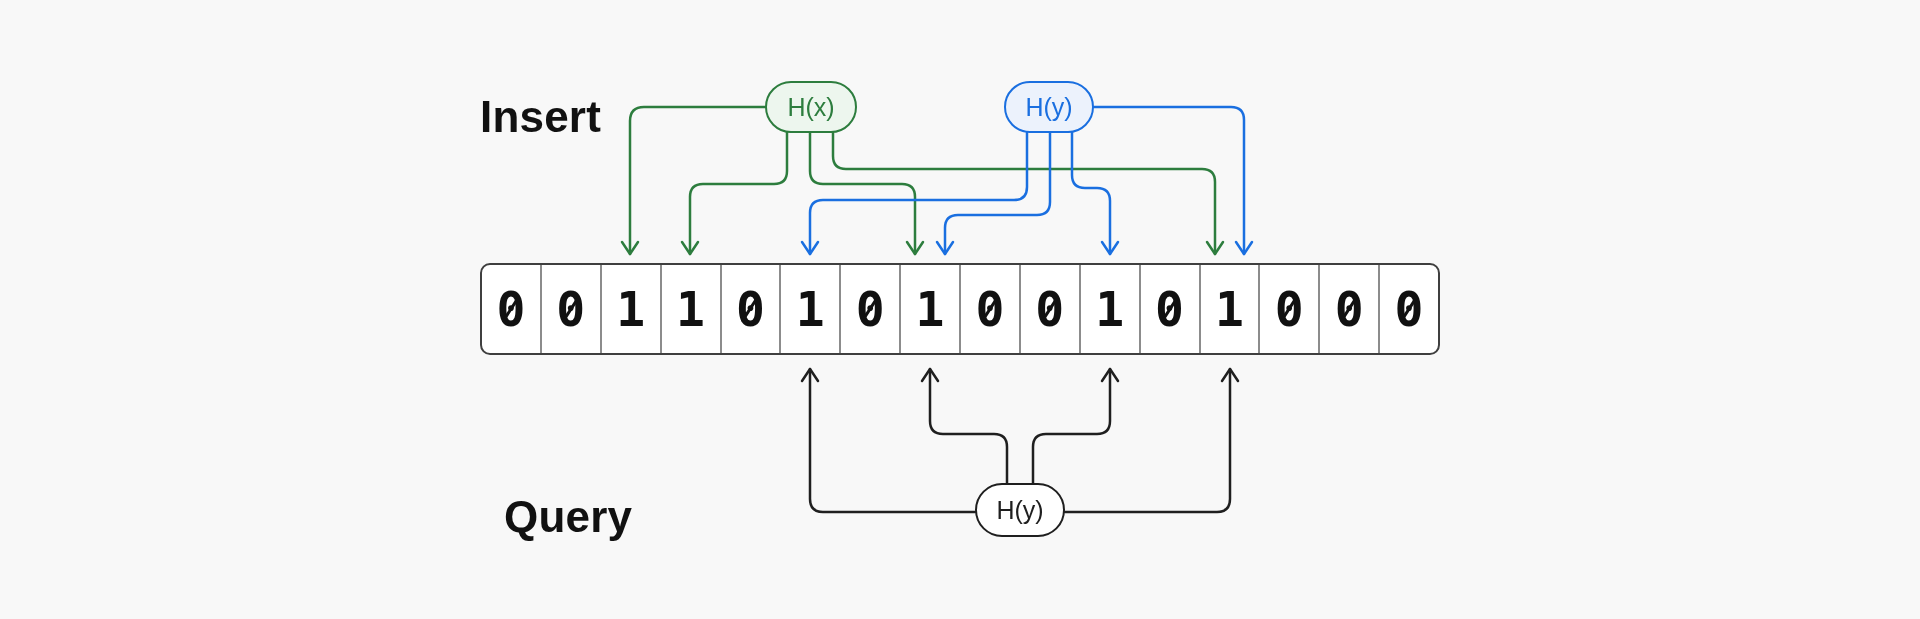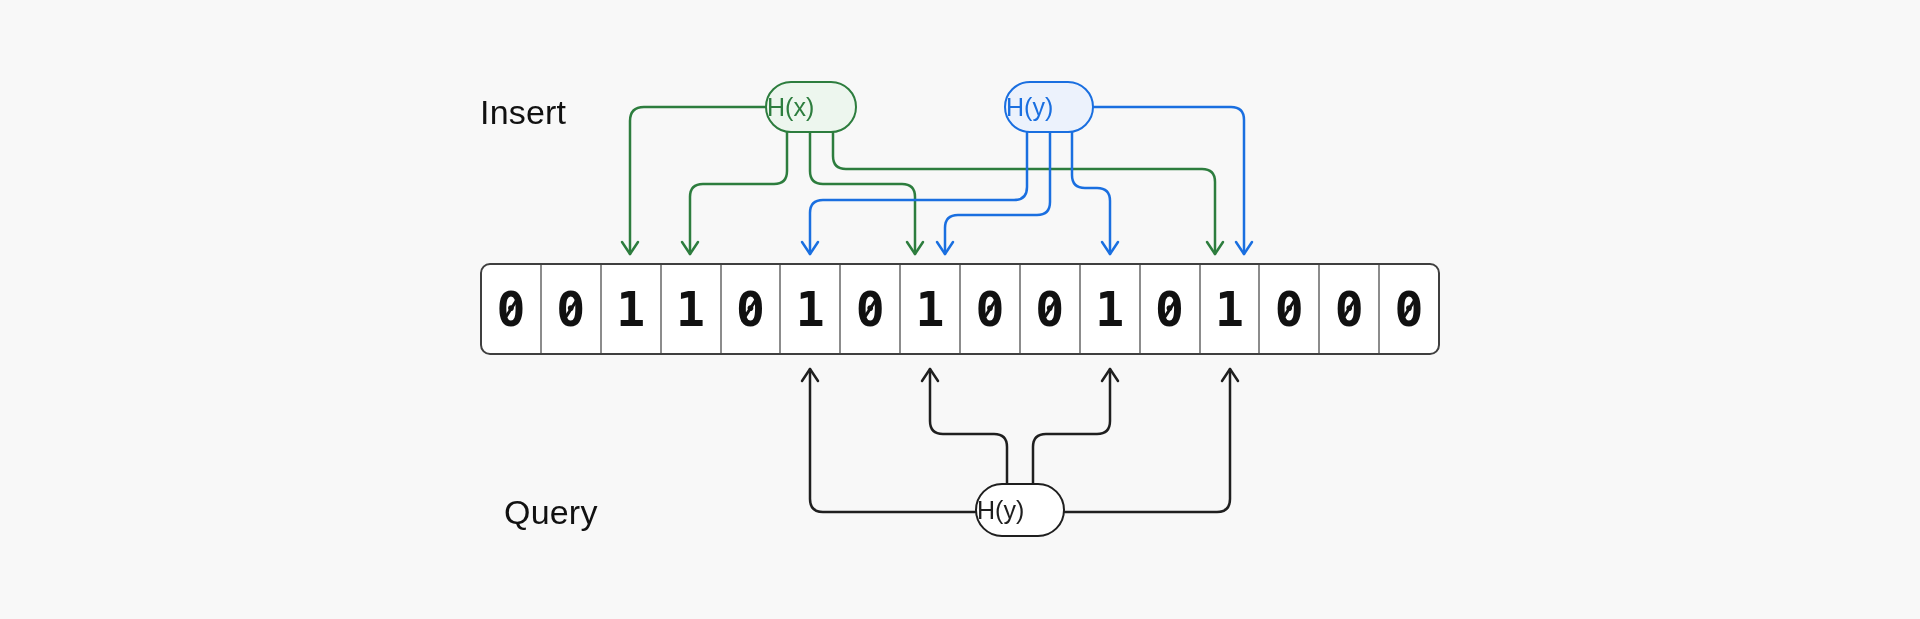--- a/index.html
+++ b/index.html
@@ -20,22 +20,22 @@
   }
   .stage{
     position:relative;
     width:1920px;
     height:619px;
     background:var(--background);
     overflow:hidden;
   }
   .label{
     position:absolute;
-    font-size:34px;
-    font-weight:400;
+    font-size:44px;
+    font-weight:700;
     color:var(--text);
     letter-spacing:0.2px;
     line-height:1;
   }
   .insert-label{ left:480px; top:95px; }
   .query-label{ left:504px; top:495px; }
 
   .wires{
     position:absolute;
     left:0; top:0;
@@ -49,20 +49,21 @@
     stroke-linejoin:round;
   }
   .stroke-green{ stroke:var(--green); }
   .stroke-blue{ stroke:var(--blue); }
   .stroke-black{ stroke:var(--black); }
 
   .bubble{
     position:absolute;
     display:flex;
     align-items:center;
+    justify-content:center;
     font-size:25px;
     border-radius:27px;
     box-sizing:border-box;
     background:#fff;
   }
   .bubble.hx{
     left:765px; top:81px; width:92px; height:52px;
     border:2.5px solid var(--green);
     background:var(--green-fill);
     color:var(--green);

